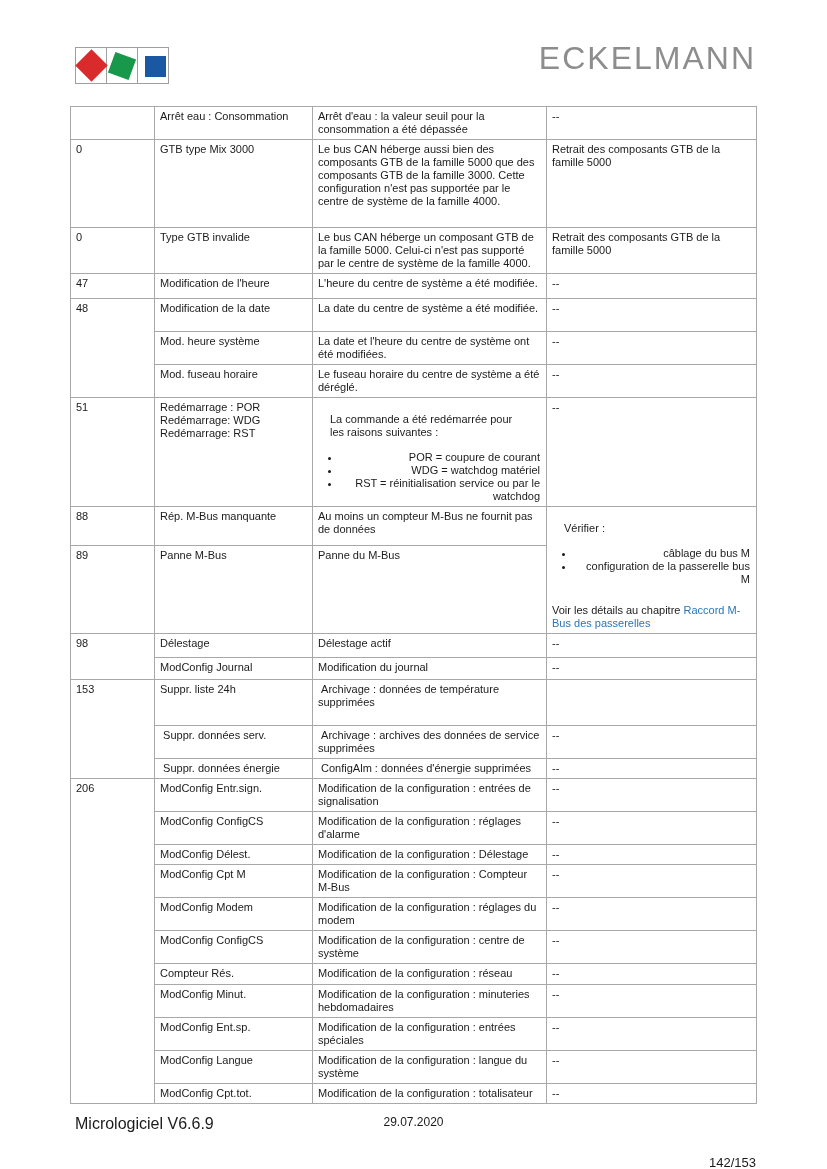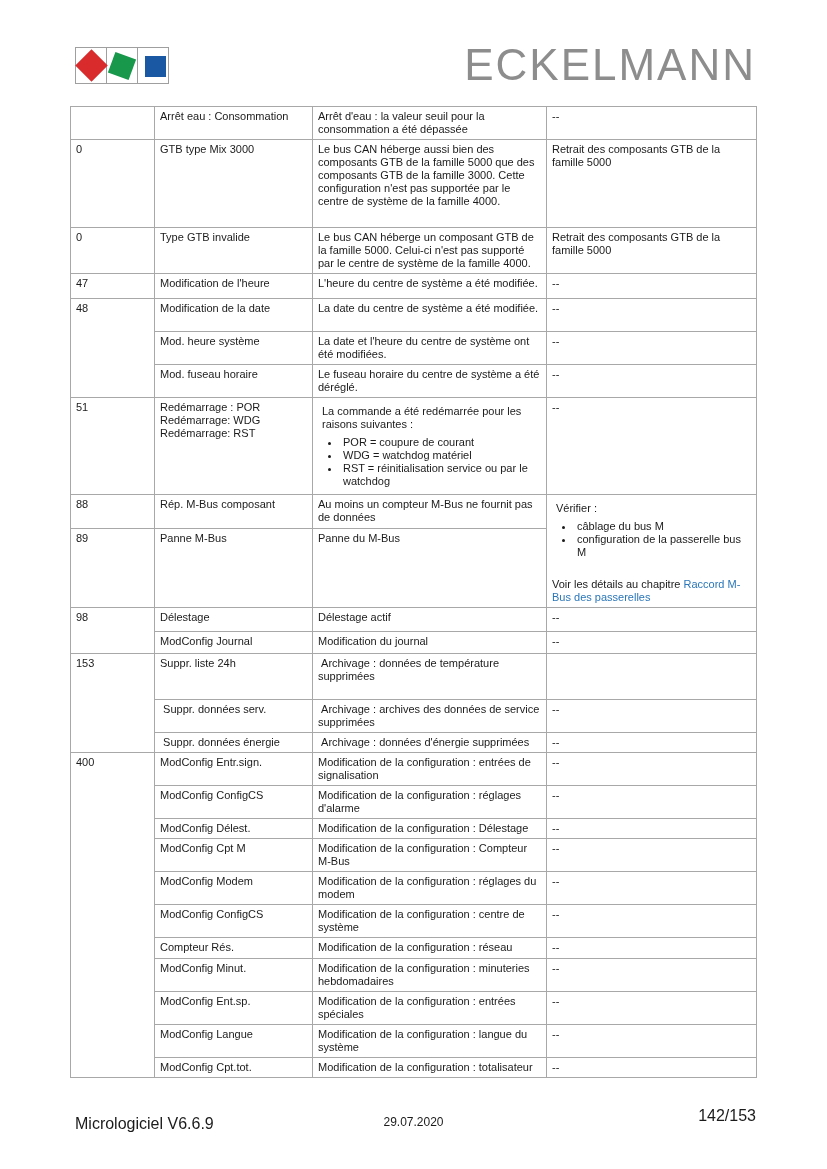--- a/index.html
+++ b/index.html
@@ -12,48 +12,48 @@
   .logo { position:absolute; left:75px; top:47px; display:flex; }
   .logo-cell {
     width:30px; height:35px; background:#fff; border:1px solid #9f9f9f;
     display:flex; align-items:center; justify-content:center;
   }
   .logo-cell + .logo-cell { margin-left:-1px; }
   .shape-red   { width:23px; height:23px; background:#d92b2c; transform:rotate(45deg); }
   .shape-green { width:22px; height:22px; background:#17984b; transform:rotate(20deg); }
   .shape-blue  { width:21px; height:21px; background:#1b58a4; transform:translate(2px,1px); }
   .brand {
-    position:absolute; right:71px; top:40px; font-size:44px; letter-spacing:2px;
+    position:absolute; right:71px; top:40px; font-size:32px; letter-spacing:2px;
     color:#8d8d8d; font-weight:400; white-space:nowrap;
   }
 
   
   table.err {
     position:absolute; left:70px; top:106px; width:686px;
     border-collapse:collapse; table-layout:fixed;
     font-size:11px; line-height:1.18; color:#1b1b1b;
   }
   col.c1 { width:84px; } col.c2 { width:158px; } col.c3 { width:234px; } col.c4 { width:210px; }
   table.err td {
     border:1px solid #a8a8a8; vertical-align:top;
     padding:3px 6px 3px 5px; overflow:hidden;
   }
   td.no-top { border-top:none; }
   td.no-bottom { border-bottom:none; }
   .bind-text { white-space:pre-wrap; word-wrap:break-word; }
-  td .intro { margin:4px; }
-  td ul { margin:5px 0 0 0; padding:0 0 0 23px; }
+  td .intro { margin:12px; }
+  td ul { margin:5px 0 0 0; padding:0 0 0 23px;text-align:right; }
   td li { margin:0; padding-left:2px; }
   td .note { margin-top:19px; }
   .link { cursor:pointer; }
 
   
   .footer-left  { position:absolute; left:75px;  top:1115px; font-size:16px; }
   .footer-center{ position:absolute; left:0; width:827px; top:1115px; font-size:12px; text-align:center; }
-  .footer-right { position:absolute; right:71px; top:1107px; font-size:16px; text-align:right; }
+  .footer-right { position:absolute; right:71px; top:1155px; font-size:13px; text-align:right; }
 </style>
 </head>
 <body>
 
 <div class="page">
 
   <div class="logo">
     <div class="logo-cell">
         <div class="shape-red"></div>
       </div>
@@ -130,21 +130,21 @@
               <li class="bind-text">POR = coupure de courant</li>
               <li class="bind-text">WDG = watchdog matériel</li>
               <li class="bind-text">RST = réinitialisation service ou par le watchdog</li>
             </ul>
           </td>
           <td class="bind-text">--</td>
         </tr>
 
       <tr style="height:33px">
           <td class="bind-text">88</td>
-          <td class="bind-text">Rép. M-Bus composant</td>
+          <td class="bind-text">Rép. M-Bus manquante</td>
           <td class="bind-text">Au moins un compteur M-Bus ne fournit pas de données</td>
           <td rowspan="2">
             <div class="intro bind-text">Vérifier :</div>
             <ul>
               <li class="bind-text">câblage du bus M</li>
               <li class="bind-text">configuration de la passerelle bus M</li>
             </ul>
             <div class="note"><span class="bind-text">Voir les détails au chapitre </span><span class="link bind-text" style="color:#2a76b9">Raccord M-Bus des passerelles</span></div>
           </td>
         </tr>
@@ -172,26 +172,26 @@
           <td class="bind-text"> Archivage : données de température supprimées</td>
           <td class="bind-text"></td>
         </tr>
       <tr style="height:32px">
           <td class="bind-text"> Suppr. données serv.</td>
           <td class="bind-text"> Archivage : archives des données de service supprimées</td>
           <td class="bind-text">--</td>
         </tr>
       <tr style="height:20px">
           <td class="bind-text"> Suppr. données énergie</td>
-          <td class="bind-text"> Archivage : données d'énergie supprimées</td>
-          <td class="bind-text">--</td>
-        </tr>
-
-      <tr style="height:33px">
-          <td class="no-bottom bind-text" rowspan="11">400</td>
+          <td class="bind-text"> ConfigAlm : données d'énergie supprimées</td>
+          <td class="bind-text">--</td>
+        </tr>
+
+      <tr style="height:33px">
+          <td class="no-bottom bind-text" rowspan="11">206</td>
           <td class="bind-text">ModConfig Entr.sign.</td>
           <td class="bind-text">Modification de la configuration : entrées de signalisation</td>
           <td class="bind-text">--</td>
         </tr>
       <tr style="height:33px">
           <td class="bind-text">ModConfig ConfigCS</td>
           <td class="bind-text">Modification de la configuration : réglages d'alarme</td>
           <td class="bind-text">--</td>
         </tr>
       <tr style="height:20px">

